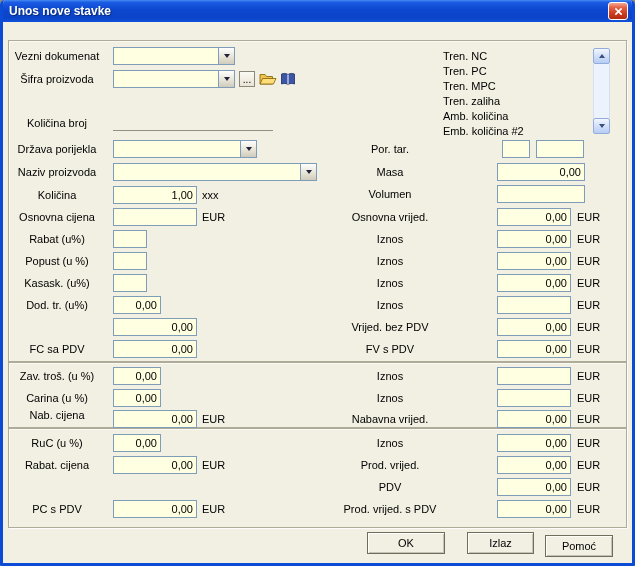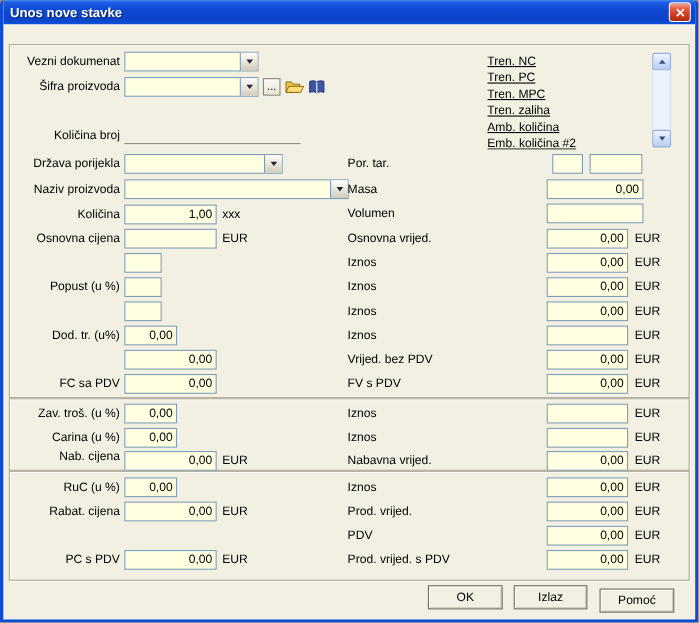--- a/index.html
+++ b/index.html
@@ -20,22 +20,22 @@
   .close-btn {
     width:20px; height:18px; box-sizing:border-box; border:1px solid #fff; border-radius:3px;
     background:linear-gradient(180deg,#F5A791 0%,#E35E42 30%,#C93A1E 70%,#B02C10 100%);
     display:flex; align-items:center; justify-content:center; cursor:pointer;
   }
   .dlgbody { position:relative; height:541px; font-size:11px; color:#000; }
 
   .grp { position:absolute; box-sizing:border-box; border:1px solid #AFAB99;
     box-shadow:1px 1px 0 rgba(255,255,255,.8), inset 1px 1px 0 rgba(255,255,255,.6); }
 
-  .lbl  { position:absolute; left:2px;  width:104px; text-align:right; height:14px; line-height:14px; white-space:nowrap; }
-  .rlbl { position:absolute; left:313px; width:188px; text-align:left; height:14px; line-height:14px; white-space:nowrap; }
+  .lbl  { position:absolute; left:2px;  width:104px; text-align:center; height:14px; line-height:14px; white-space:nowrap; }
+  .rlbl { position:absolute; left:293px; width:188px; text-align:center; height:14px; line-height:14px; white-space:nowrap; }
   .sfx  { position:absolute; height:14px; line-height:14px; white-space:nowrap; }
 
   .tb {
     position:absolute; height:18px; box-sizing:border-box;
     border:1px solid #7F9DB9; background:#FFFFE1;
     font-size:11px; text-align:right; padding:0 3px; color:#000;
   }
 
   .underline-tb {
     position:absolute; height:16px; box-sizing:border-box;
@@ -57,21 +57,21 @@
 
   .minibtn {
     position:absolute; box-sizing:border-box; border:1px solid #8B887A;
     background:linear-gradient(180deg,#FBFAF4,#E8E5D6);
     font-size:10px; line-height:9px; text-align:center; padding:0; cursor:pointer;
   }
   .iconbtn { position:absolute; width:20px; height:17px; border:none; background:transparent; padding:0;
     display:flex; align-items:center; justify-content:center; cursor:pointer; }
 
   .info-list { position:absolute; left:440px; top:27px; width:144px; height:87px; overflow:hidden; }
-  .info-item { height:15px; line-height:15px; white-space:nowrap;text-decoration:underline; }
+  .info-item { height:15px; line-height:15px; white-space:nowrap; }
 
   .scrollbar { position:absolute; left:590px; top:26px; width:17px; height:86px; display:flex; flex-direction:column; }
   .scroll-btn {
     height:16px; box-sizing:border-box; border:1px solid #93ACDD; border-radius:2px;
     background:linear-gradient(180deg,#F2F6FE,#CCDCF8 60%,#B8CDF3);
     display:flex; align-items:center; justify-content:center; cursor:pointer;
   }
   .scroll-track { flex:1; background:#EDF3FD; border-left:1px solid #D6DFF2; border-right:1px solid #D6DFF2; }
   .tri-up-s   { width:0; height:0; border-left:3px solid transparent; border-right:3px solid transparent; border-bottom:4px solid #39507F; }
   .tri-down-s { width:0; height:0; border-left:3px solid transparent; border-right:3px solid transparent; border-top:4px solid #39507F; }
@@ -157,25 +157,27 @@
     </div>
 
     <div class="lbl" style="top:166px">Količina</div>
     <input class="tb" style="left: 110px; top: 164px; width: 84px;" value="1,00">
     <div class="sfx" style="left:199px;top:166px">xxx</div>
 
     <div class="lbl" style="top:188px">Osnovna cijena</div>
     <input class="tb" style="left: 110px; top: 186px; width: 84px;">
     <div class="sfx" style="left:199px;top:188px">EUR</div>
 
+    <div class="lbl" style="top:210px">Rabat (u%)</div>
     <input class="tb" style="left: 110px; top: 208px; width: 34px;">
 
     <div class="lbl" style="top:232px">Popust (u %)</div>
     <input class="tb" style="left: 110px; top: 230px; width: 34px;">
 
+    <div class="lbl" style="top:254px">Kasask. (u%)</div>
     <input class="tb" style="left: 110px; top: 252px; width: 34px;">
 
     <div class="lbl" style="top:276px">Dod. tr. (u%)</div>
     <input class="tb" style="left: 110px; top: 274px; width: 48px;" value="0,00">
 
     <input class="tb" style="left: 110px; top: 296px; width: 84px;" value="0,00">
 
     <div class="lbl" style="top:320px">FC sa PDV</div>
     <input class="tb" style="left: 110px; top: 318px; width: 84px;" value="0,00">
 
@@ -277,18 +279,18 @@
     <div class="sfx" style="left:574px;top:436px">EUR</div>
 
     <div class="rlbl" style="top:458px">PDV</div>
     <input class="tb" style="left: 494px; top: 456px; width: 74px;" value="0,00">
     <div class="sfx" style="left:574px;top:458px">EUR</div>
 
     <div class="rlbl" style="top:480px">Prod. vrijed. s PDV</div>
     <input class="tb" style="left: 494px; top: 478px; width: 74px;" value="0,00">
     <div class="sfx" style="left:574px;top:480px">EUR</div>
 
-    <button class="btn" style="left:386px;top:510px;width:68px">OK</button>
+    <button class="btn" style="left:364px;top:510px;width:78px">OK</button>
     <button class="btn" style="left:464px;top:510px;width:67px">Izlaz</button>
     <button class="btn" style="left:542px;top:513px;width:68px">Pomoć</button>
 
   </div>
 </div>
 
 </body></html>

